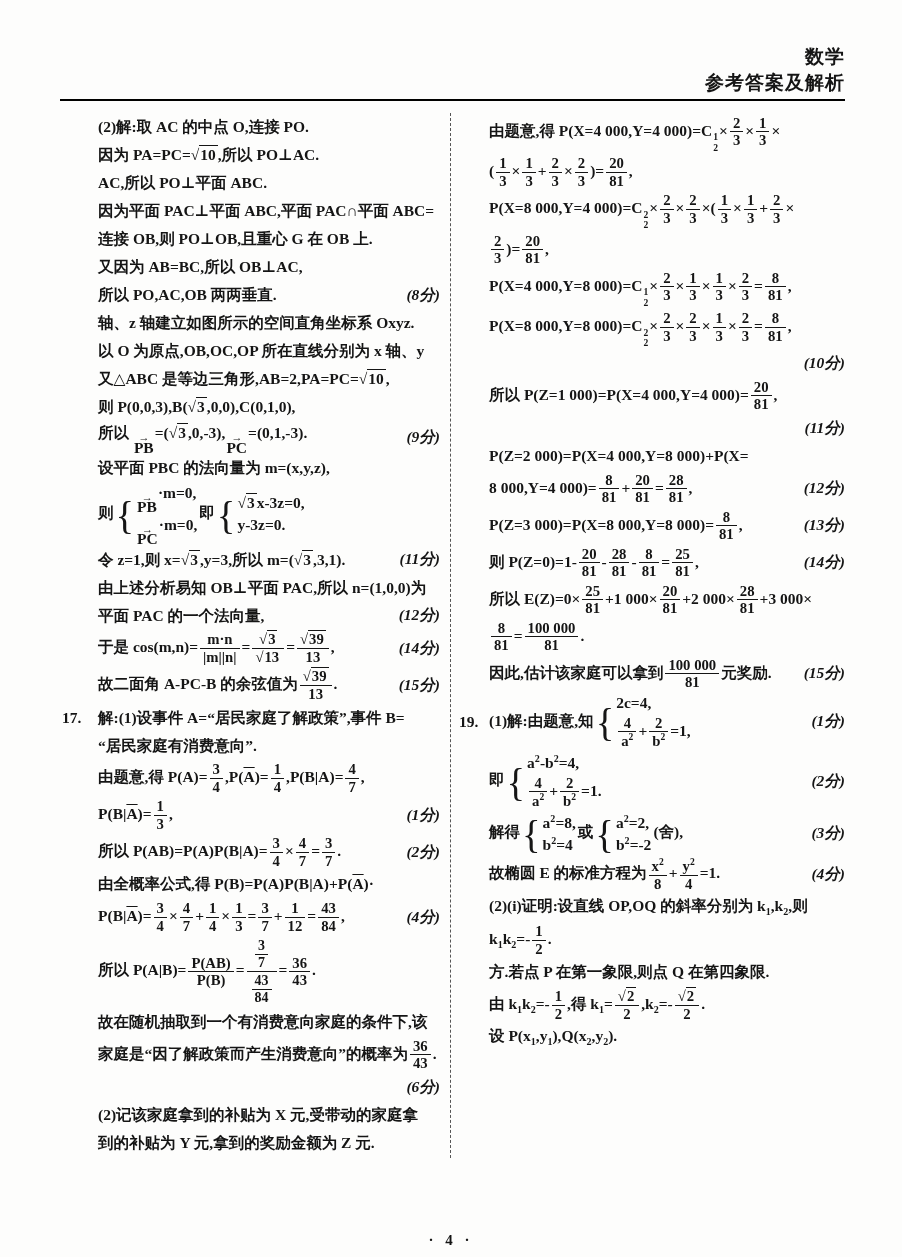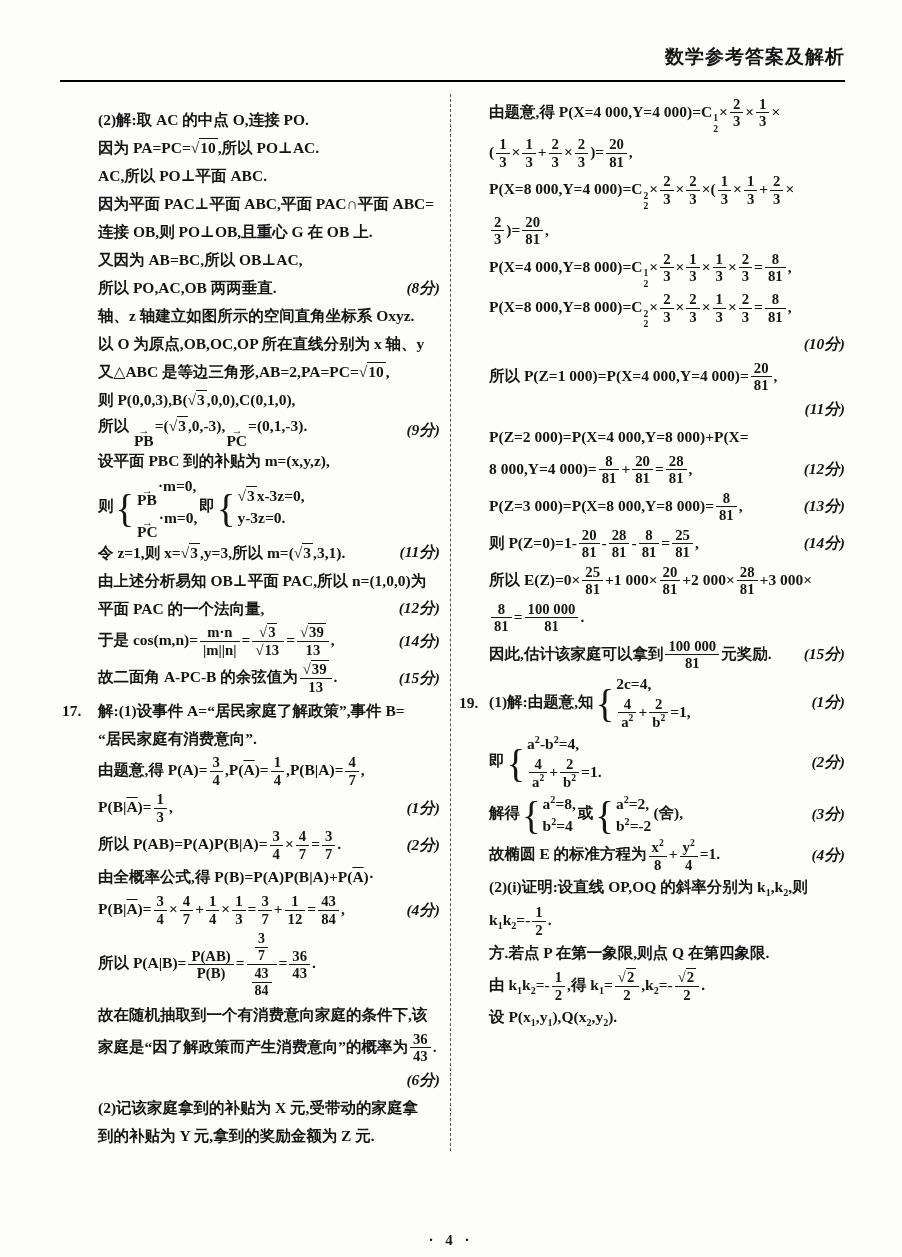--- a/index.html
+++ b/index.html
@@ -1,27 +1,27 @@
 <!DOCTYPE html>
 <html><head>
 <meta charset="utf-8">
 <style>
   html,body{margin:0;padding:0;width:902px;height:1257px;overflow:hidden;
     background:#fdfdfc;color:#151515;
     font-family:"Liberation Serif","DejaVu Serif",serif;
     font-weight:700;font-size:15.5px;}
   .page{position:relative;width:902px;height:1257px;}
   
-  .header{display:flex;justify-content:flex-end;align-items:flex-end;
-    margin:44px 57px 0 60px;padding-bottom:10px;border-bottom:2.5px solid #000;}
+  .header{display:flex;justify-content:space-between;align-items:flex-end;
+    margin:44px 57px 0 60px;padding-bottom:3px;border-bottom:2.5px solid #000;flex-direction:column;}
   .h-title{font-size:19px;letter-spacing:1px;}
   
   .columns{display:flex;margin:12px 57px 0 60px;}
   .col{box-sizing:border-box;}
-  .col-left{width:390px;flex:0 0 390px;padding-right:10px;margin-top:12px;}
+  .col-left{width:390px;flex:0 0 390px;padding-right:10px;}
   .col-right{flex:1;border-left:1.5px dashed #555;padding-left:8px;}
   .col-inner{position:relative;}
   .col-left .col-inner{padding-left:38px;}
   .col-right .col-inner{padding-left:30px;}
   
   .line{display:flex;align-items:center;min-height:27px;position:relative;margin:1px 0;}
   .num{position:absolute;left:-36px;top:50%;transform:translateY(-50%);white-space:nowrap;}
   .col-right .num{left:-30px;}
   .body{display:block;line-height:1.45;}
   .score{margin-left:auto;padding-left:8px;white-space:nowrap;align-self:center;font-style:italic;}
@@ -99,21 +99,21 @@
             <span class="body">所以 <span class="vec">
                 <span class="va">→</span>
                 <span class="vb">PB</span>
               </span>=(<span class="sqrt">√<span class="rad">3</span></span>,0,-3),<span class="vec">
                 <span class="va">→</span>
                 <span class="vb">PC</span>
               </span>=(0,1,-3).</span>
             <span class="score">(9分)</span>
           </div>
           <div class="line">
-            <span class="body">设平面 PBC 到的补贴为 m=(x,y,z),</span>
+            <span class="body">设平面 PBC 的法向量为 m=(x,y,z),</span>
           </div>
           <div class="line">
             <span class="body">则<span class="cases">
                 <span class="brace">{</span>
                 <span class="stack">
                   <span class="crow"><span class="vec">
                       <span class="va">→</span>
                       <span class="vb">PB</span>
                     </span>·m=0,</span>
                   <span class="crow"><span class="vec">

